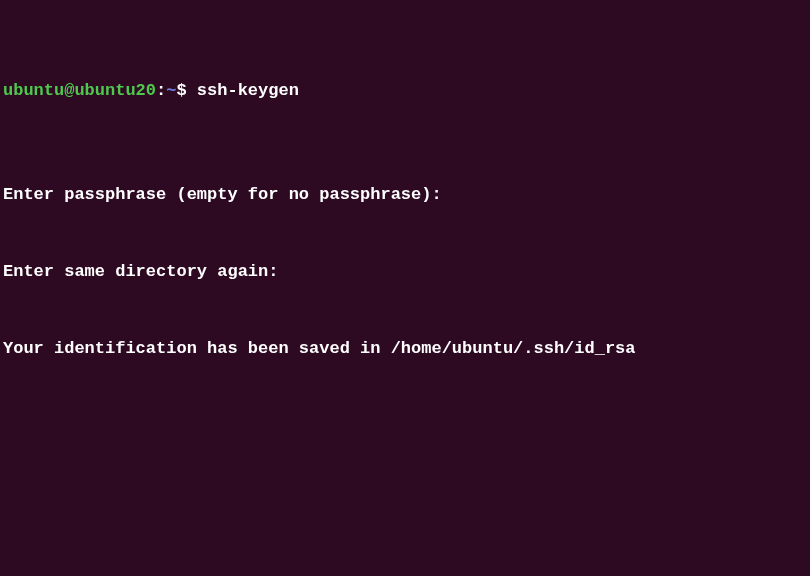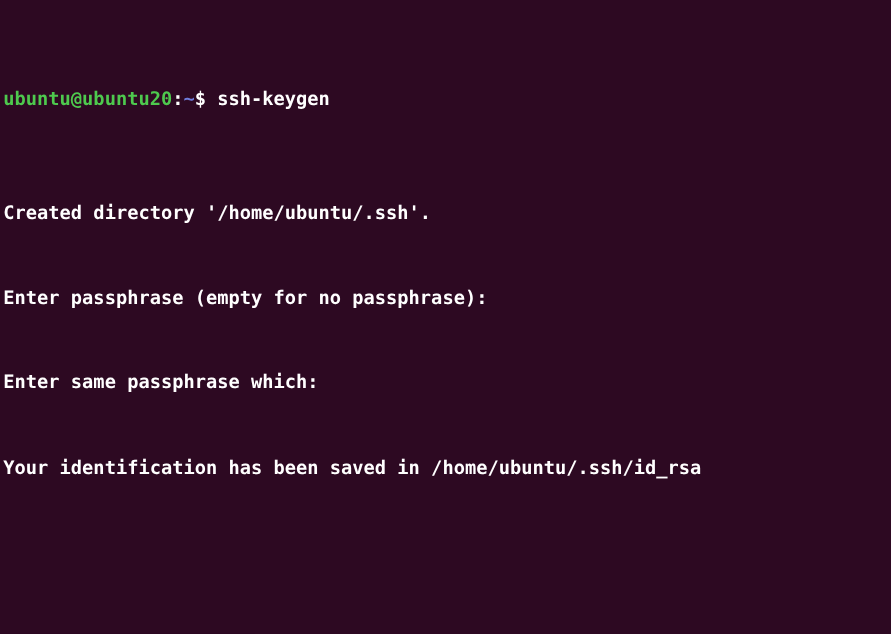--- a/index.html
+++ b/index.html
@@ -26,36 +26,36 @@
     position: absolute;
     top: 1px;
     left: 3px;
     right: 0;
     bottom: 0;
     white-space: pre;
   }
   .line {
     white-space: pre;
     height: 25.8px;
+    font-family: Liberation Mono, monospace;
   }
   .u-green  { color: #4ec94e; }
   .u-blue   { color: #6f7ddd; }
   .u-white  { color: #ffffff; }
 </style>
 </head>
 <body>
 
 <div id="terminal">
   <div class="screen">
 
     <div class="line"><span class="u-green">ubuntu@ubuntu20</span><span class="u-white">:</span><span class="u-blue">~</span><span class="u-white">$</span><span class="u-white"> <span>ssh-keygen</span></span></div>
 
-    <div class="line">Created directory '/home/ubuntu/.ssh'.</div>
     <div class="line">Enter passphrase (empty for no passphrase):</div>
-    <div class="line">Enter same passphrase which:</div>
+    <div class="line">Enter same directory again:</div>
     <div class="line">Your identification has been saved in /home/ubuntu/.ssh/id_rsa</div>
     
     
     
     
 
     
     
     
     

